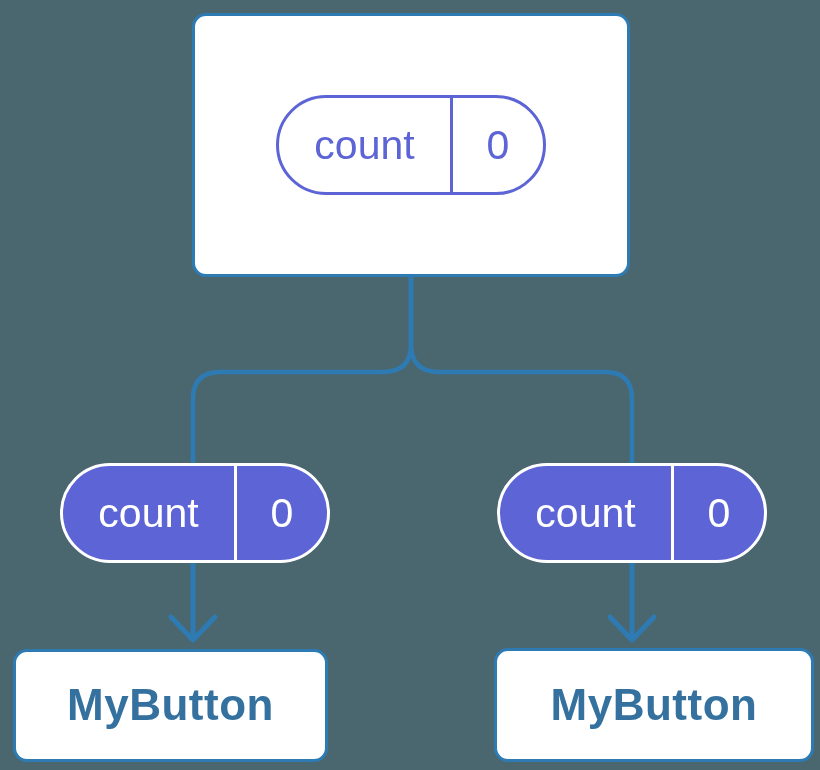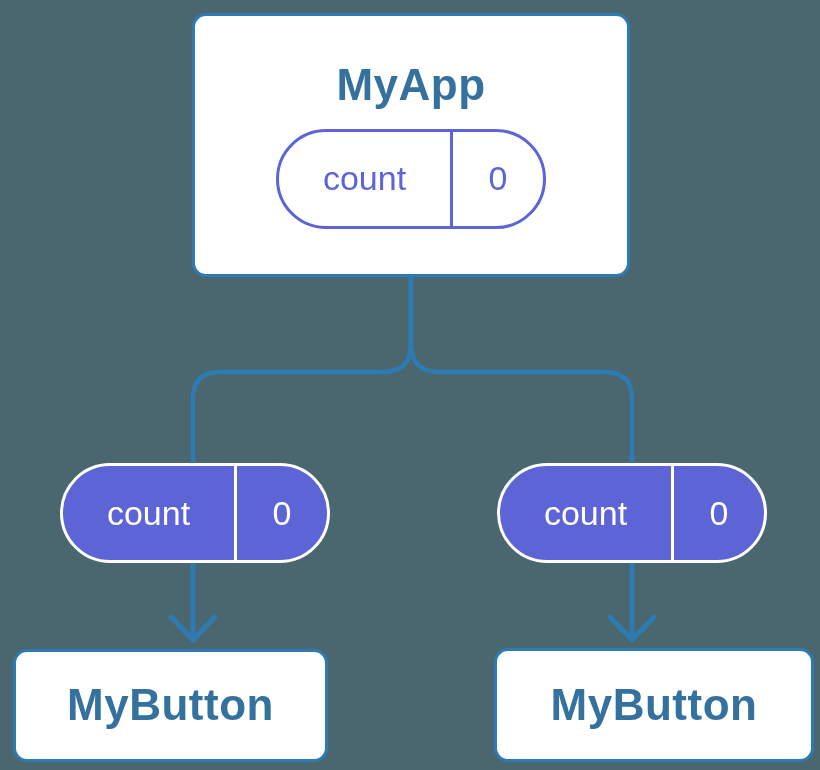--- a/index.html
+++ b/index.html
@@ -56,21 +56,21 @@
     left: 494px; top: 648px;
     width: 320px; height: 114px;
   }
   .pill {
     display: flex;
     align-items: stretch;
     width: 270px;
     height: 100px;
     border-radius: 50px;
     overflow: hidden;
-    font-size: 34px;
+    font-size: 41px;
   }
   .pill .cell {
     display: flex;
     align-items: center;
     justify-content: center;
   }
   .pill .key-cell { width: 171px; }
   .pill .value-cell { flex: 1; }
   .pill-outline {
     border: 3px solid var(--purple);
@@ -98,21 +98,20 @@
       <path d="M 411 277 L 411 344 Q 411 372 383 372 L 220 372 Q 193 372 193 399 L 193 463"></path>
       <path d="M 411 277 L 411 344 Q 411 372 439 372 L 605 372 Q 632 372 632 399 L 632 463"></path>
       <path stroke-width="5" d="M 193 563 L 193 639"></path>
       <path stroke-width="5" stroke-linecap="round" stroke-linejoin="round" d="M 171 617 L 193 640 L 215 617"></path>
       <path stroke-width="5" d="M 632 563 L 632 639"></path>
       <path stroke-width="5" stroke-linecap="round" stroke-linejoin="round" d="M 610 617 L 632 640 L 654 617"></path>
     </g>
   </svg>
 
   <div class="card card-parent">
-    <div class="card-title">MyApp</div>
     <div class="pill pill-outline">
       <div class="cell key-cell">count</div>
       <div class="cell value-cell">0</div>
     </div>
   </div>
 
   <div class="pill pill-filled pill-child-left">
     <div class="cell key-cell">count</div>
     <div class="cell value-cell">0</div>
   </div>

